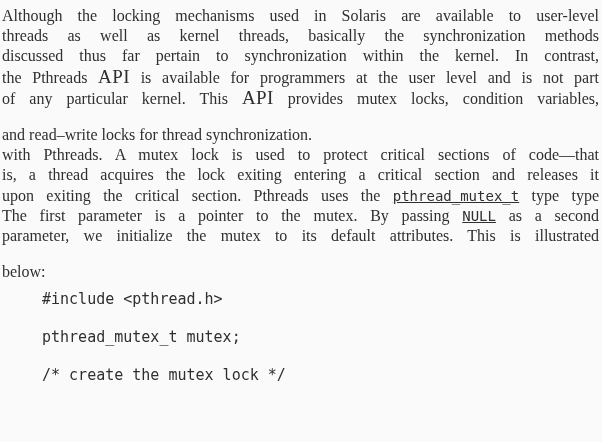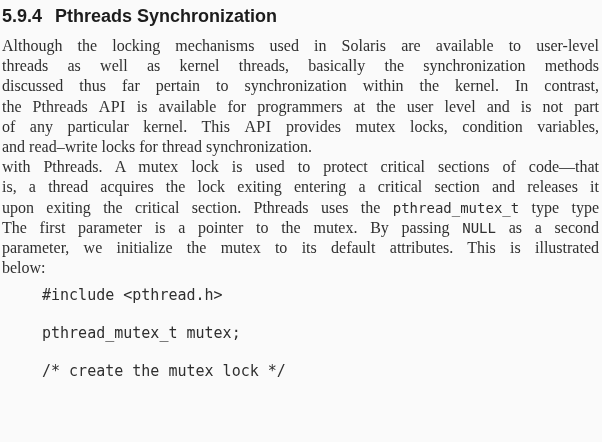--- a/index.html
+++ b/index.html
@@ -27,48 +27,45 @@
     margin: 0 0 10px 0;
   }
   .para { margin: 0; }
   .line {
     font-size: 16px;
     line-height: 20.2px;
     text-align: justify;
     text-align-last: justify;
     white-space: normal;
   }
-  .line.last { text-align-last: left; }
+  .line.last { text-align-last: left; margin-top: 16px; }
   .line.indent { text-indent: 18px; }
   .mono {
     font-family: "DejaVu Sans Mono", monospace;
     font-size: 14px;
+    text-decoration: underline;
   }
   .sc {
-    font-size: 16px;
+    font-size: 19px;
     letter-spacing: 0.4px;
   }
   .code {
     margin: 8px 0 0 40px;
     font-family: "DejaVu Sans Mono", monospace;
     font-size: 15px;
     color: #2f2f2f;
   }
   .code-line { line-height: 19px; white-space: pre; }
   .code-gap { height: 19px; }
 </style>
 </head>
 <body>
 
 <div class="page">
 
-  <div class="heading">
-    <span>5.9.4</span>
-    <span>Pthreads Synchronization</span>
-  </div>
 
   <div class="para">
     <div class="line"><span>Although the locking mechanisms used in Solaris are available to user-level</span></div>
     <div class="line"><span>threads as well as kernel threads, basically the synchronization methods</span></div>
     <div class="line"><span>discussed thus far pertain to synchronization within the kernel. In contrast,</span></div>
     <div class="line"><span>the Pthreads </span><span class="sc">API</span><span> is available for programmers at the user level and is not part</span></div>
     <div class="line"><span>of any particular kernel. This </span><span class="sc">API</span><span> provides mutex locks, condition variables,</span></div>
     <div class="line last"><span>and read–write locks for thread synchronization.</span></div>
   </div>
 

